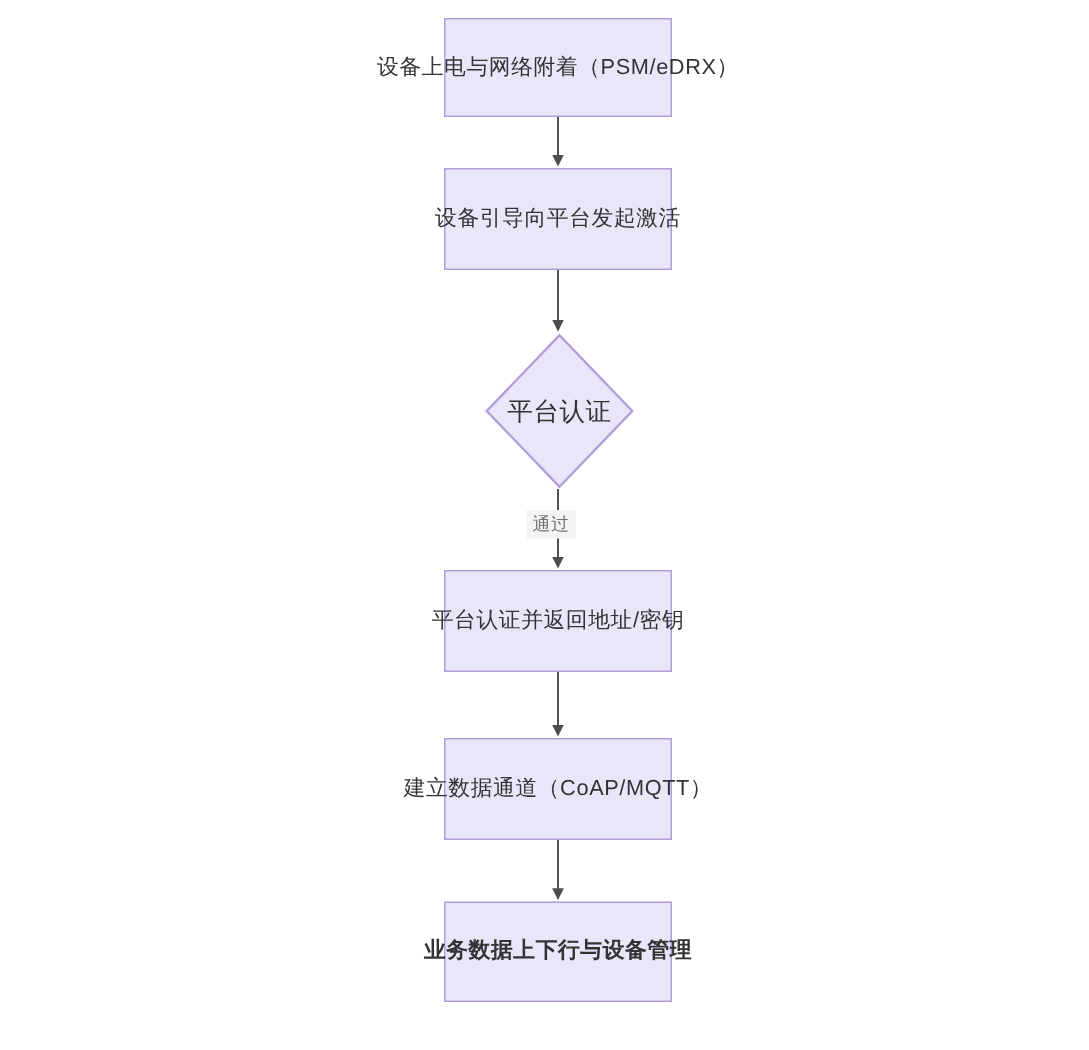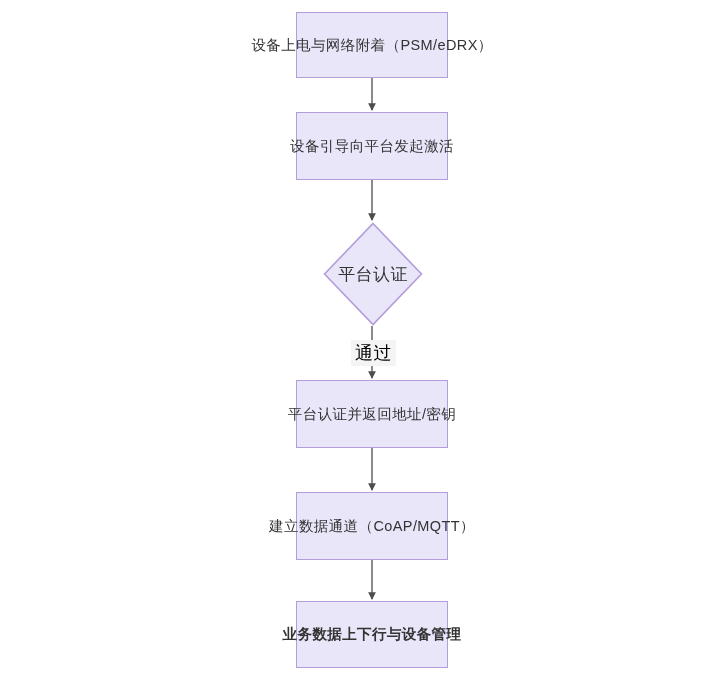--- a/index.html
+++ b/index.html
@@ -76,22 +76,22 @@
     white-space: nowrap;
   }
 
   
   .edge-label {
     position: absolute;
     left: 351px;
     top: 340px;
     padding: 1px 4px;
     background: #f4f4f4;
-    color: #000000;
-    font-size: 18px;
+    color: #737373;
+    font-size: 12px;
     letter-spacing: 0.4px;
     white-space: nowrap;
   }
 </style>
 </head>
 <body>
 
 <svg id="flow-canvas" viewBox="0 0 726 700" xmlns="http://www.w3.org/2000/svg">
   <defs>
     <marker id="arrowhead" markerWidth="9" markerHeight="9" refX="5.2" refY="3" orient="auto" markerUnits="strokeWidth">

